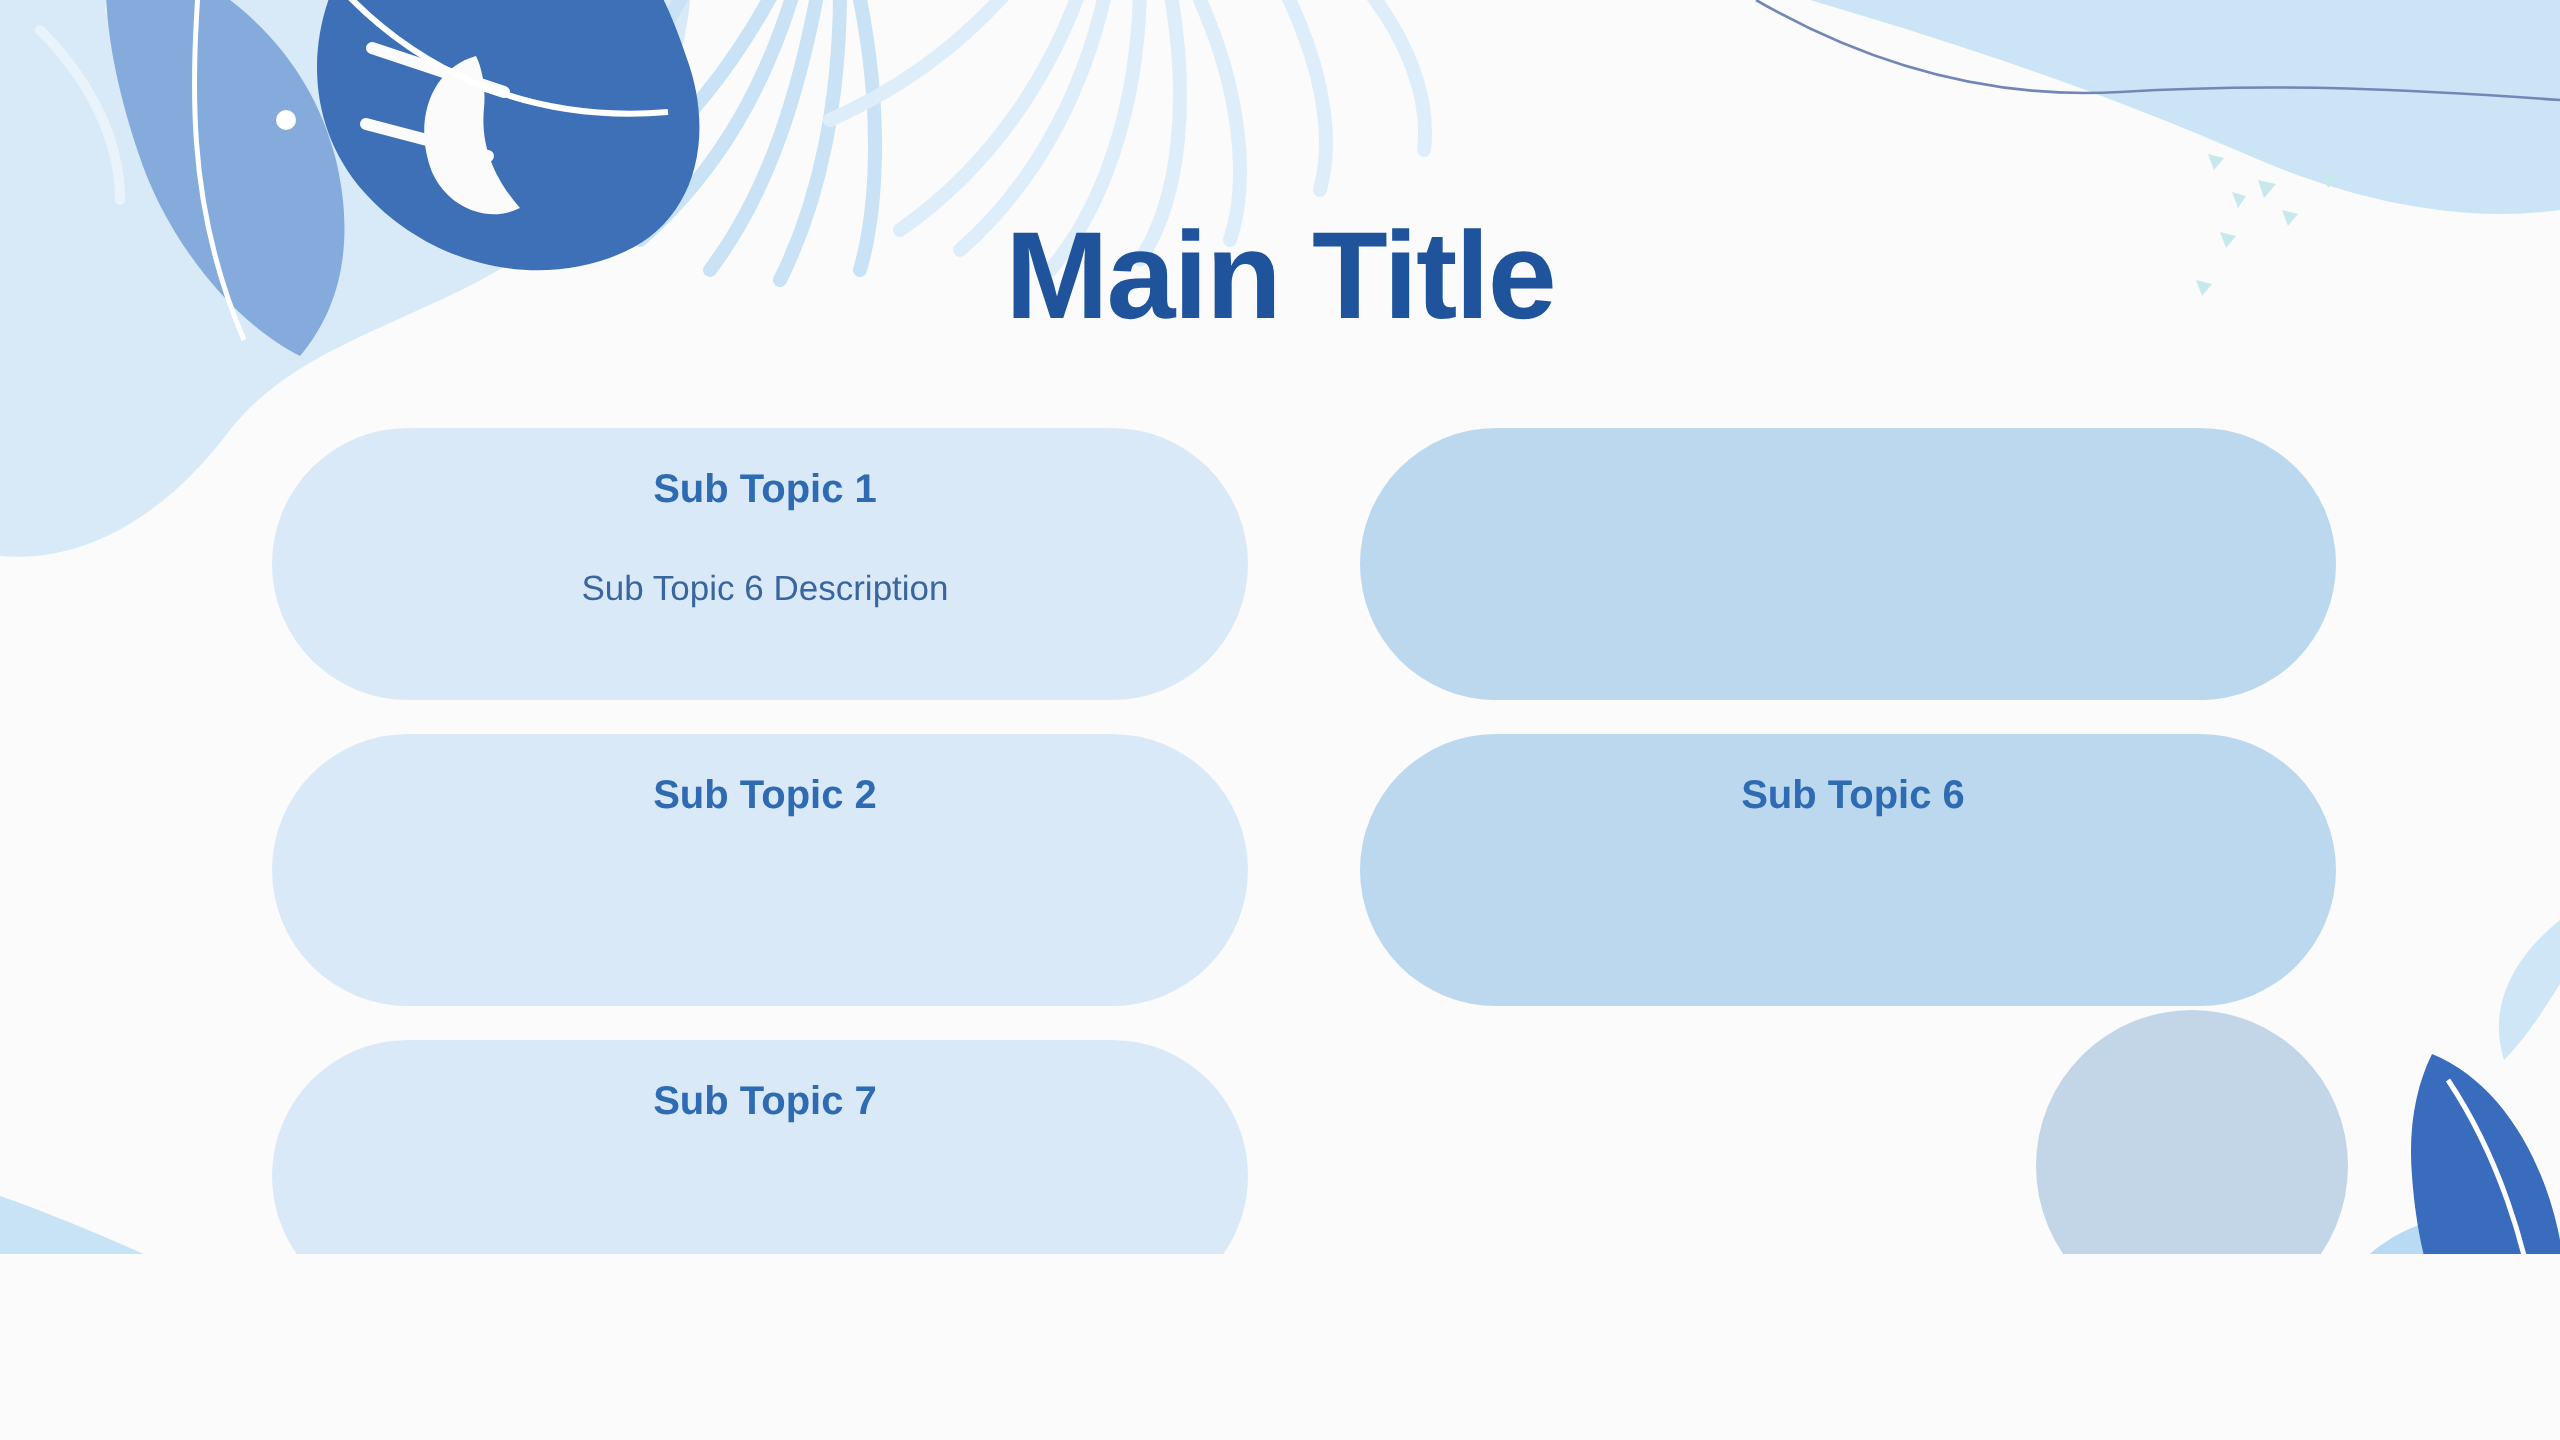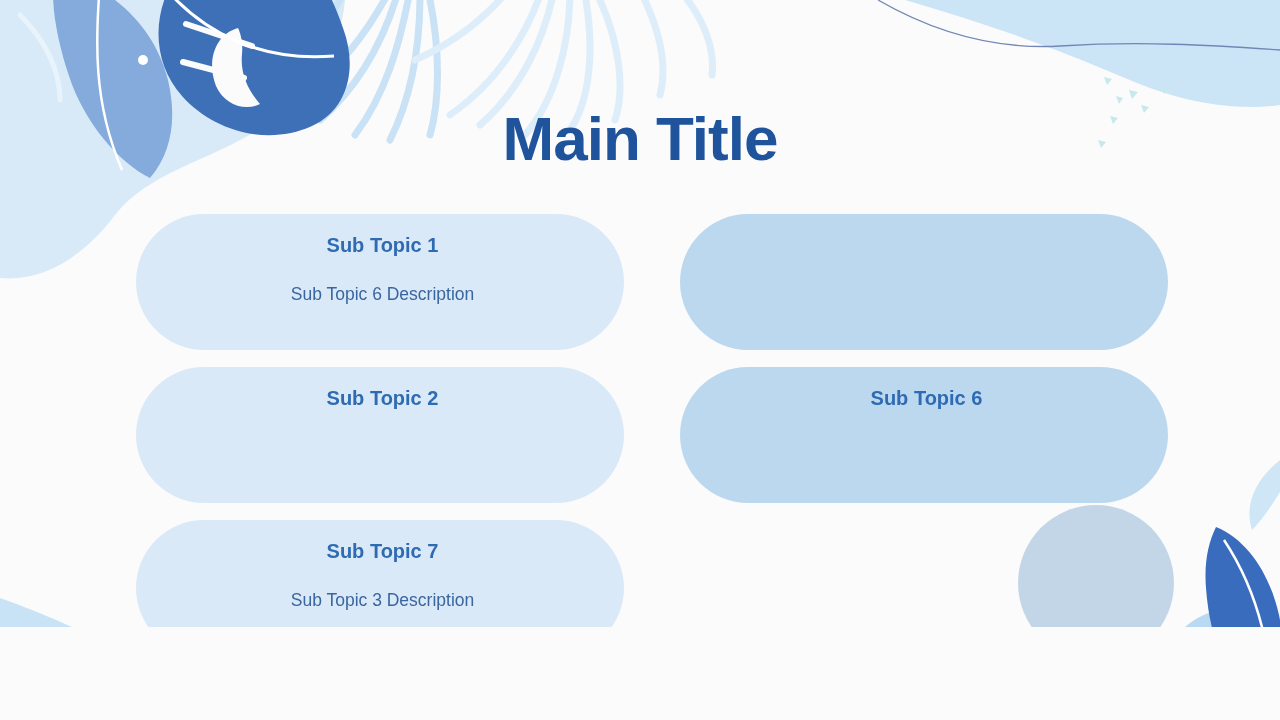--- a/index.html
+++ b/index.html
@@ -146,21 +146,20 @@
   <div class="grid">
     <div class="card left">
       <div class="card-title">Sub Topic 1</div>
       <div class="card-desc">Sub Topic 6 Description</div>
     </div>
     <div class="card left">
       <div class="card-title">Sub Topic 2</div>
     </div>
     <div class="card left">
       <div class="card-title">Sub Topic 7</div>
-      <div class="card-desc">Sub Topic 3 Description</div>
     </div>
     <div class="card right">
     </div>
     <div class="card right">
       <div class="card-title">Sub Topic 6</div>
     </div>
   </div>
 
 </div>
 

